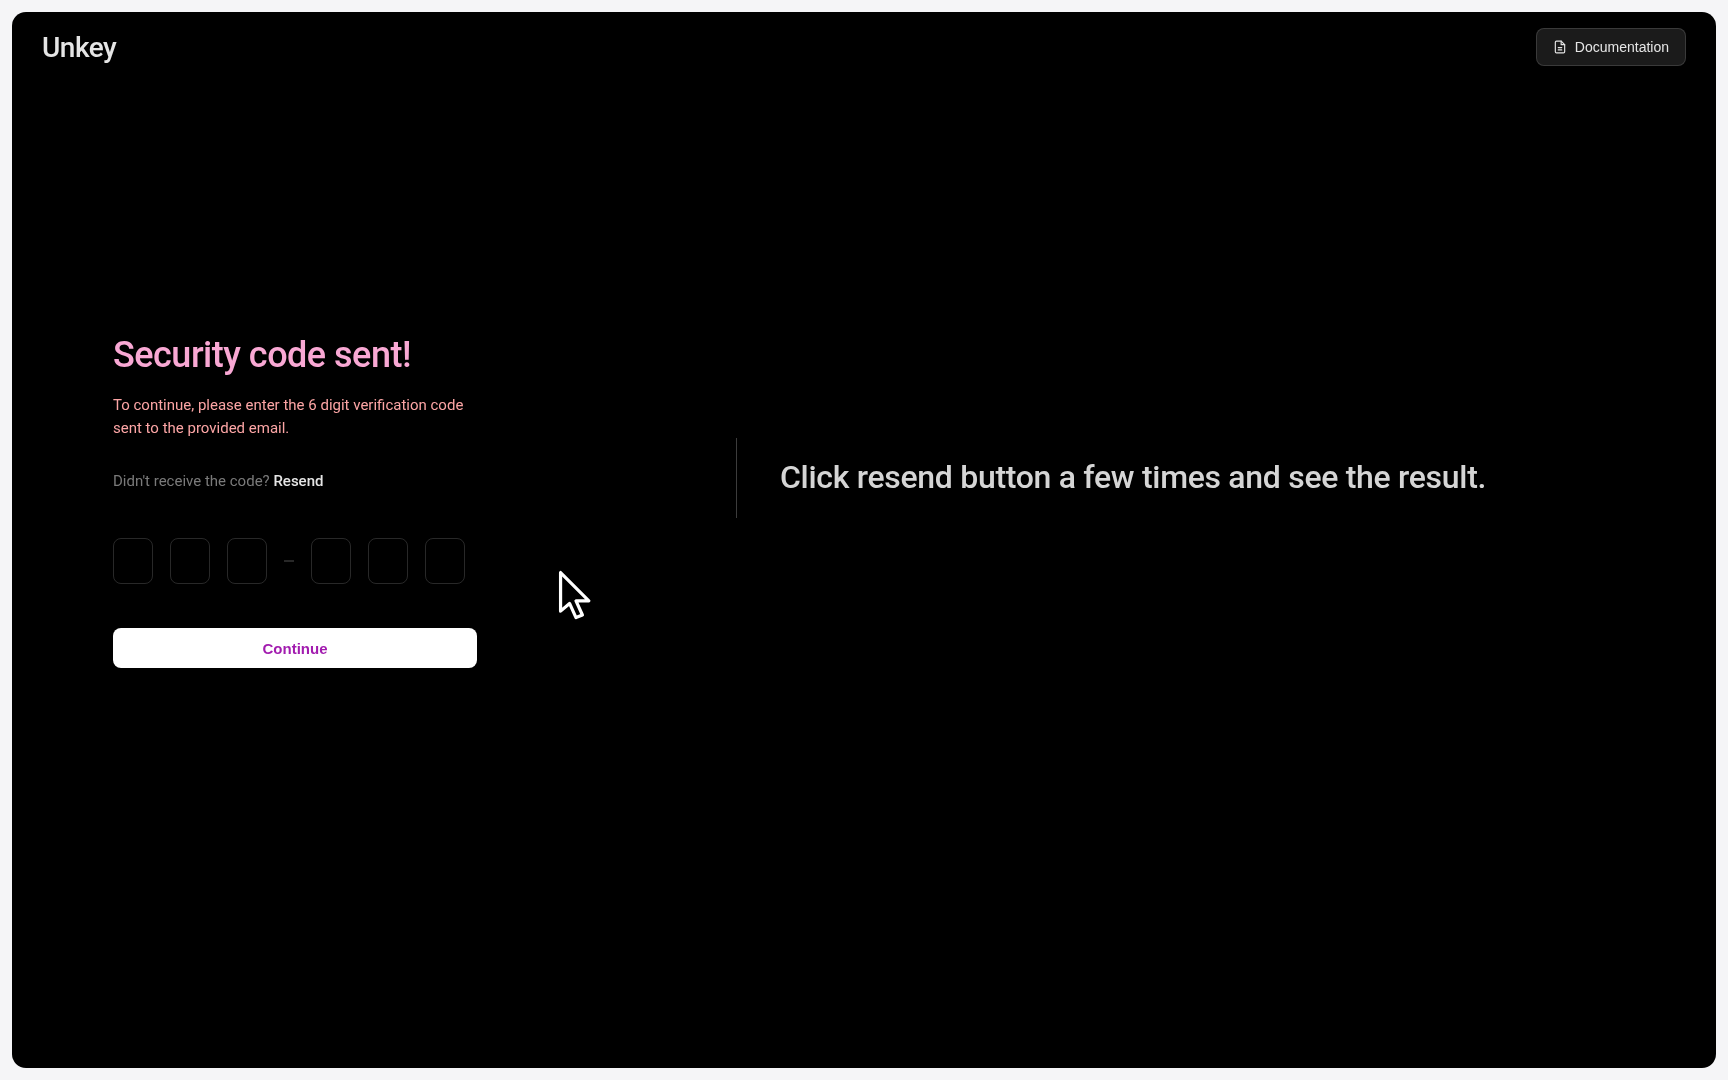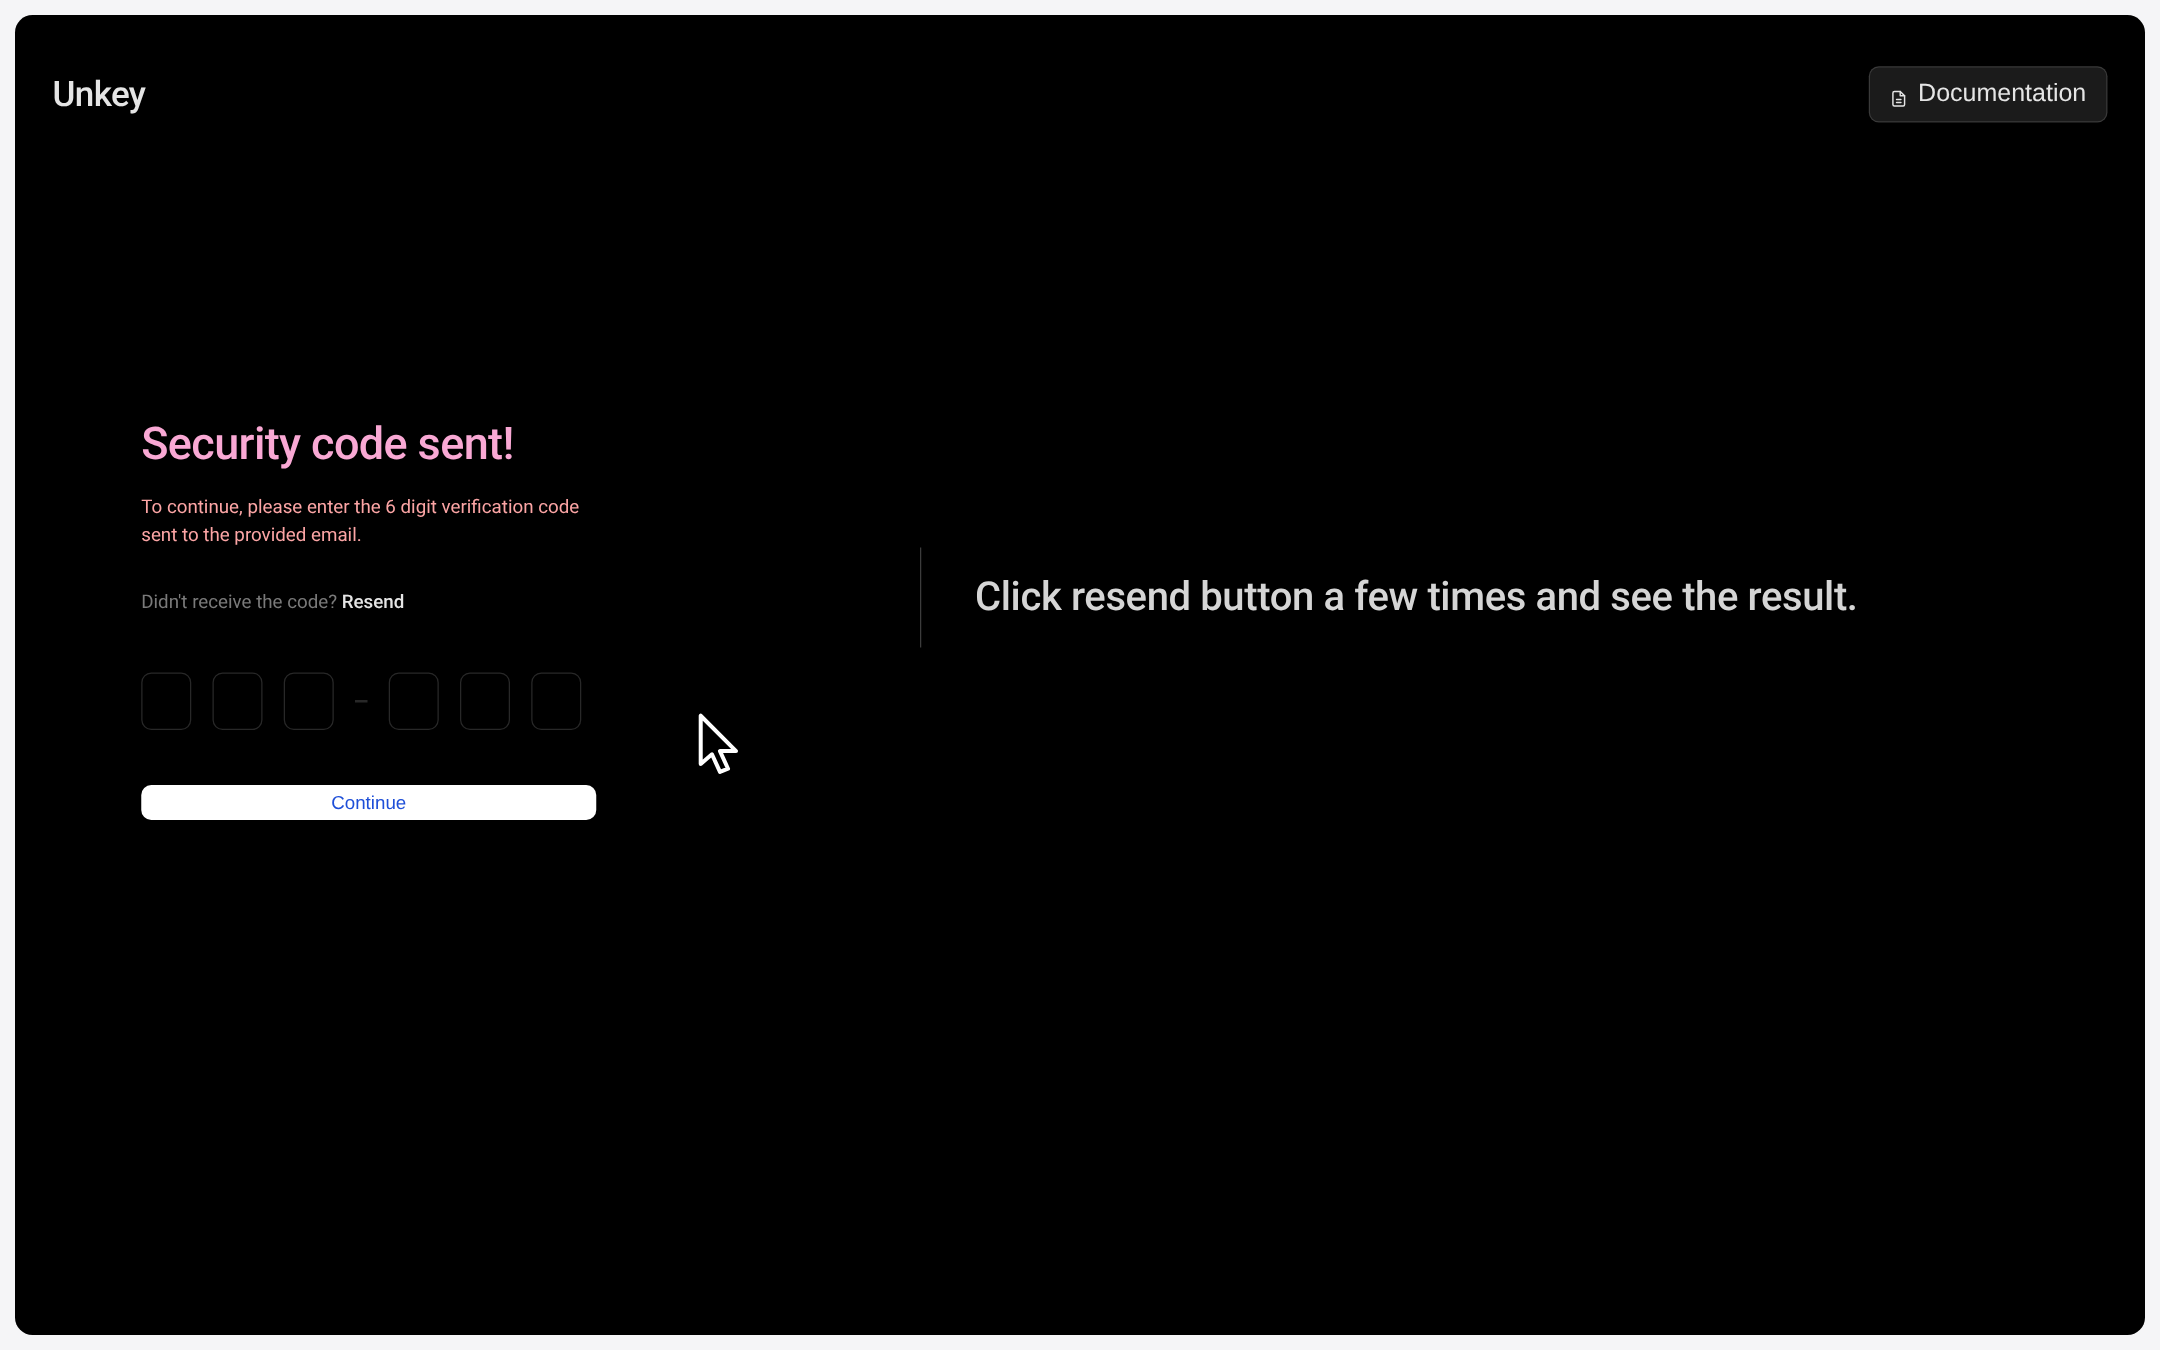--- a/index.html
+++ b/index.html
@@ -23,36 +23,36 @@
       overflow: hidden;
     }
     .header {
       position: absolute;
       top: 0;
       left: 0;
       right: 0;
       display: flex;
       justify-content: space-between;
       align-items: center;
-      padding: 41px 30px;
+      padding: 16px 30px;
     }
     .logo {
       font-size: 28px;
       font-weight: 500;
       color: #e5e5e5;
       letter-spacing: -0.5px;
     }
     .doc-button {
       display: flex;
       align-items: center;
       gap: 8px;
       background: rgba(30, 30, 30, 0.9);
       border: 1px solid rgba(80, 80, 80, 0.6);
       color: #e5e5e5;
-      font-size: 20px;
+      font-size: 14px;
       padding: 10px 16px;
       border-radius: 8px;
       cursor: pointer;
     }
     .doc-icon {
       width: 14px;
       height: 14px;
     }
     .main-content {
       position: absolute;
@@ -101,27 +101,27 @@
       text-align: center;
       outline: none;
     }
     .otp-separator {
       width: 10px;
       height: 2px;
       background: rgba(80, 80, 80, 0.5);
     }
     .continue-button {
       width: 364px;
-      height: 28px;
+      height: 40px;
       background: #fff;
-      color: #1d4ed8;
+      color: #a21caf;
       border: none;
       border-radius: 8px;
       font-size: 15px;
-      font-weight: 400;
+      font-weight: 700;
       cursor: pointer;
     }
     .instruction-panel {
       position: absolute;
       left: 724px;
       top: 426px;
       border-left: 1px solid rgba(120, 120, 120, 0.5);
       padding-left: 43px;
       height: 80px;
       display: flex;

